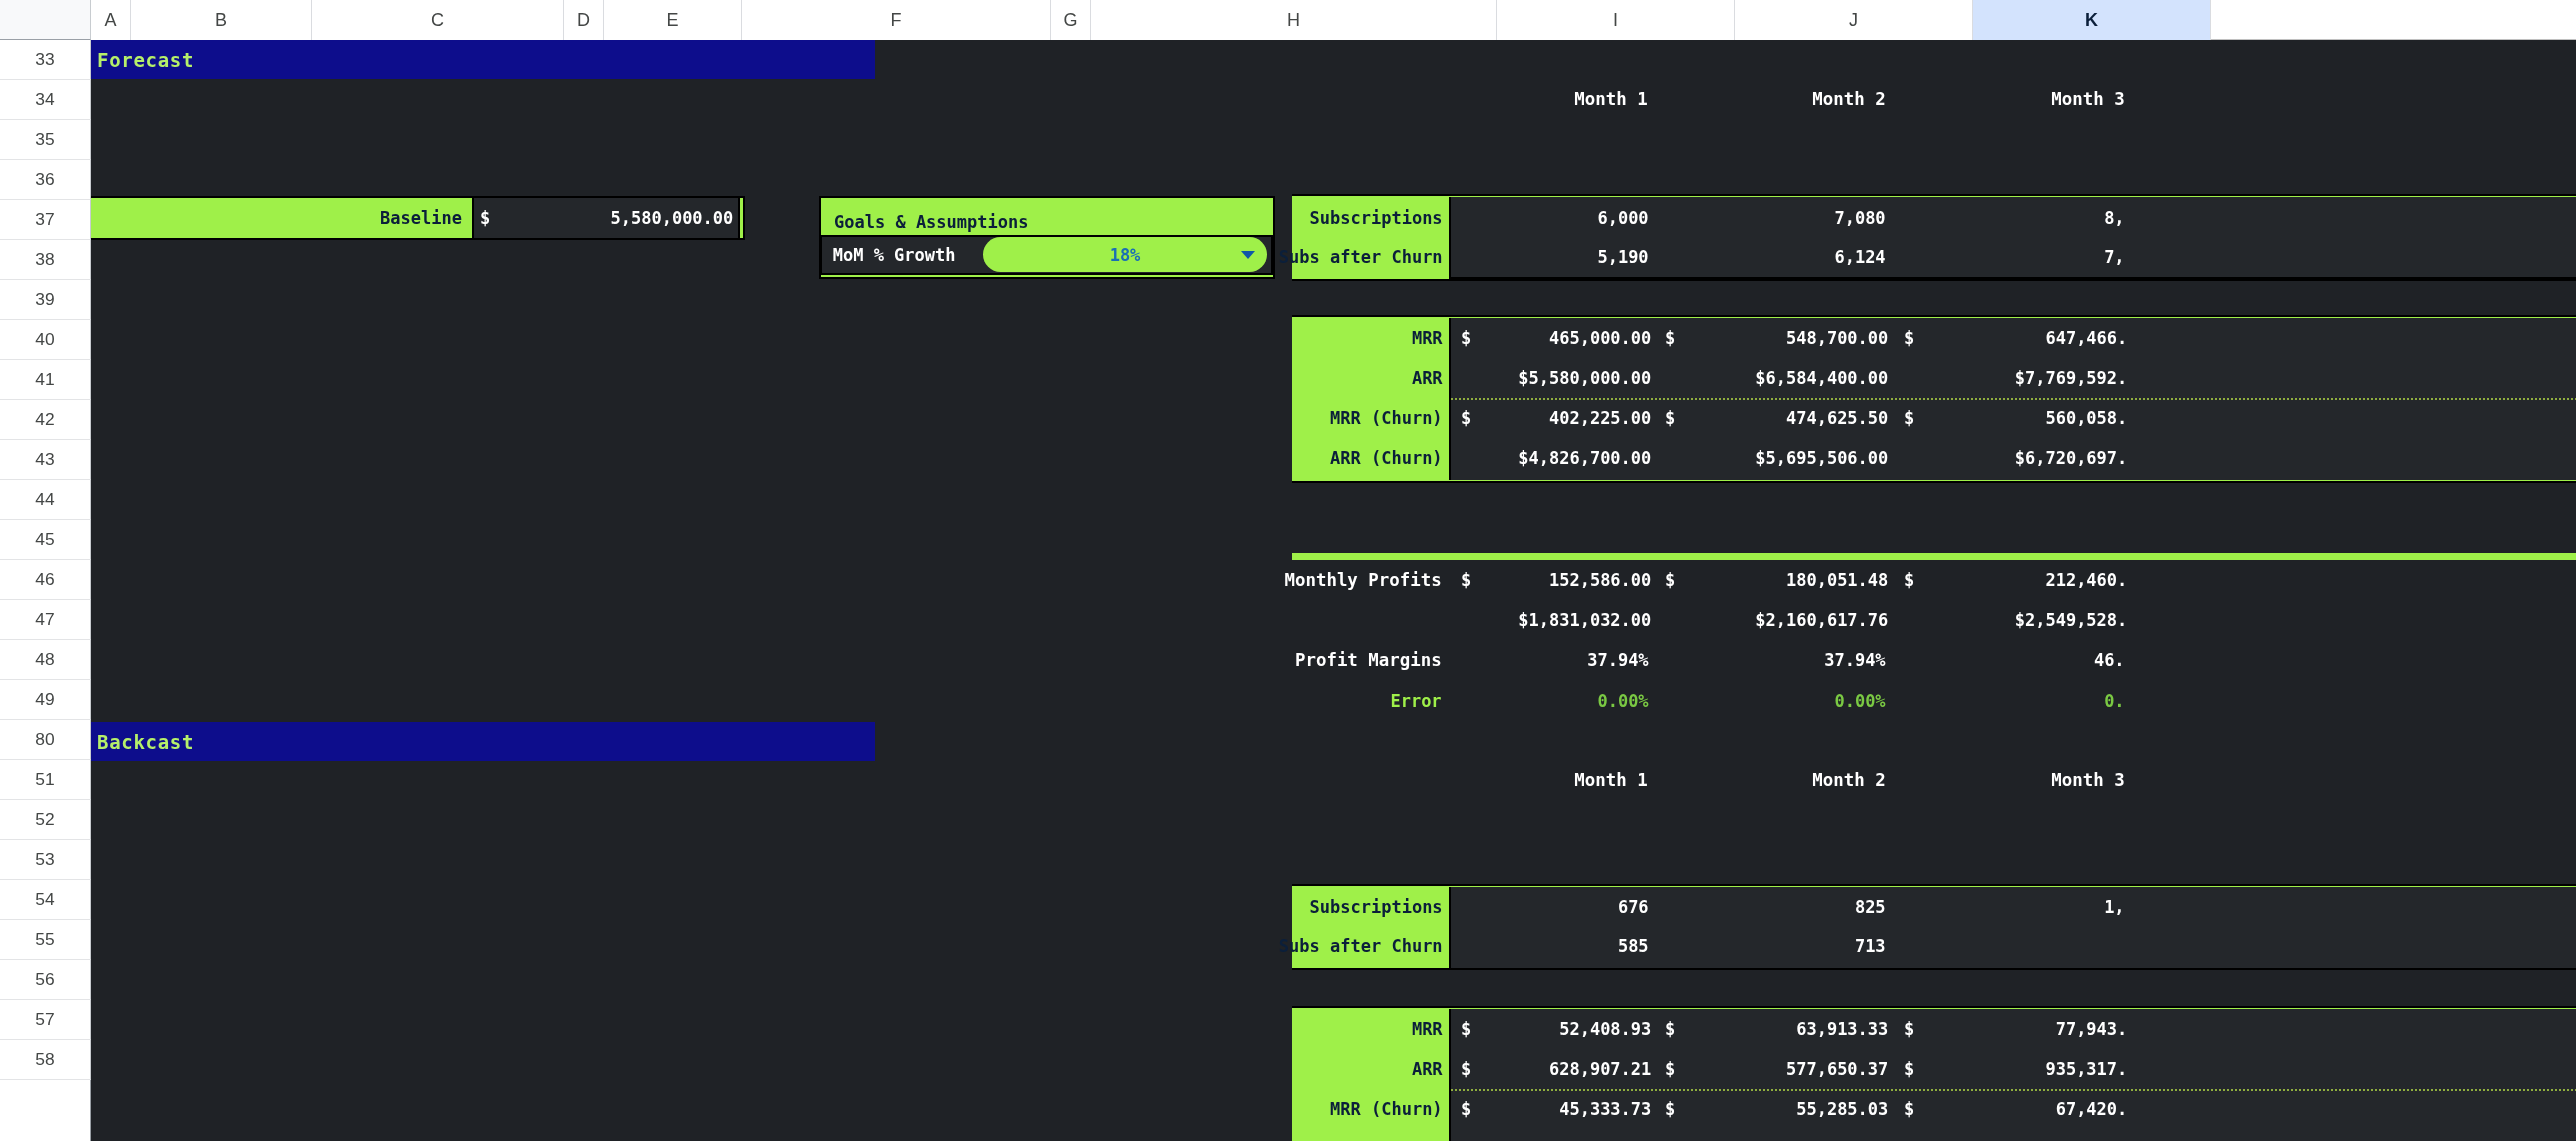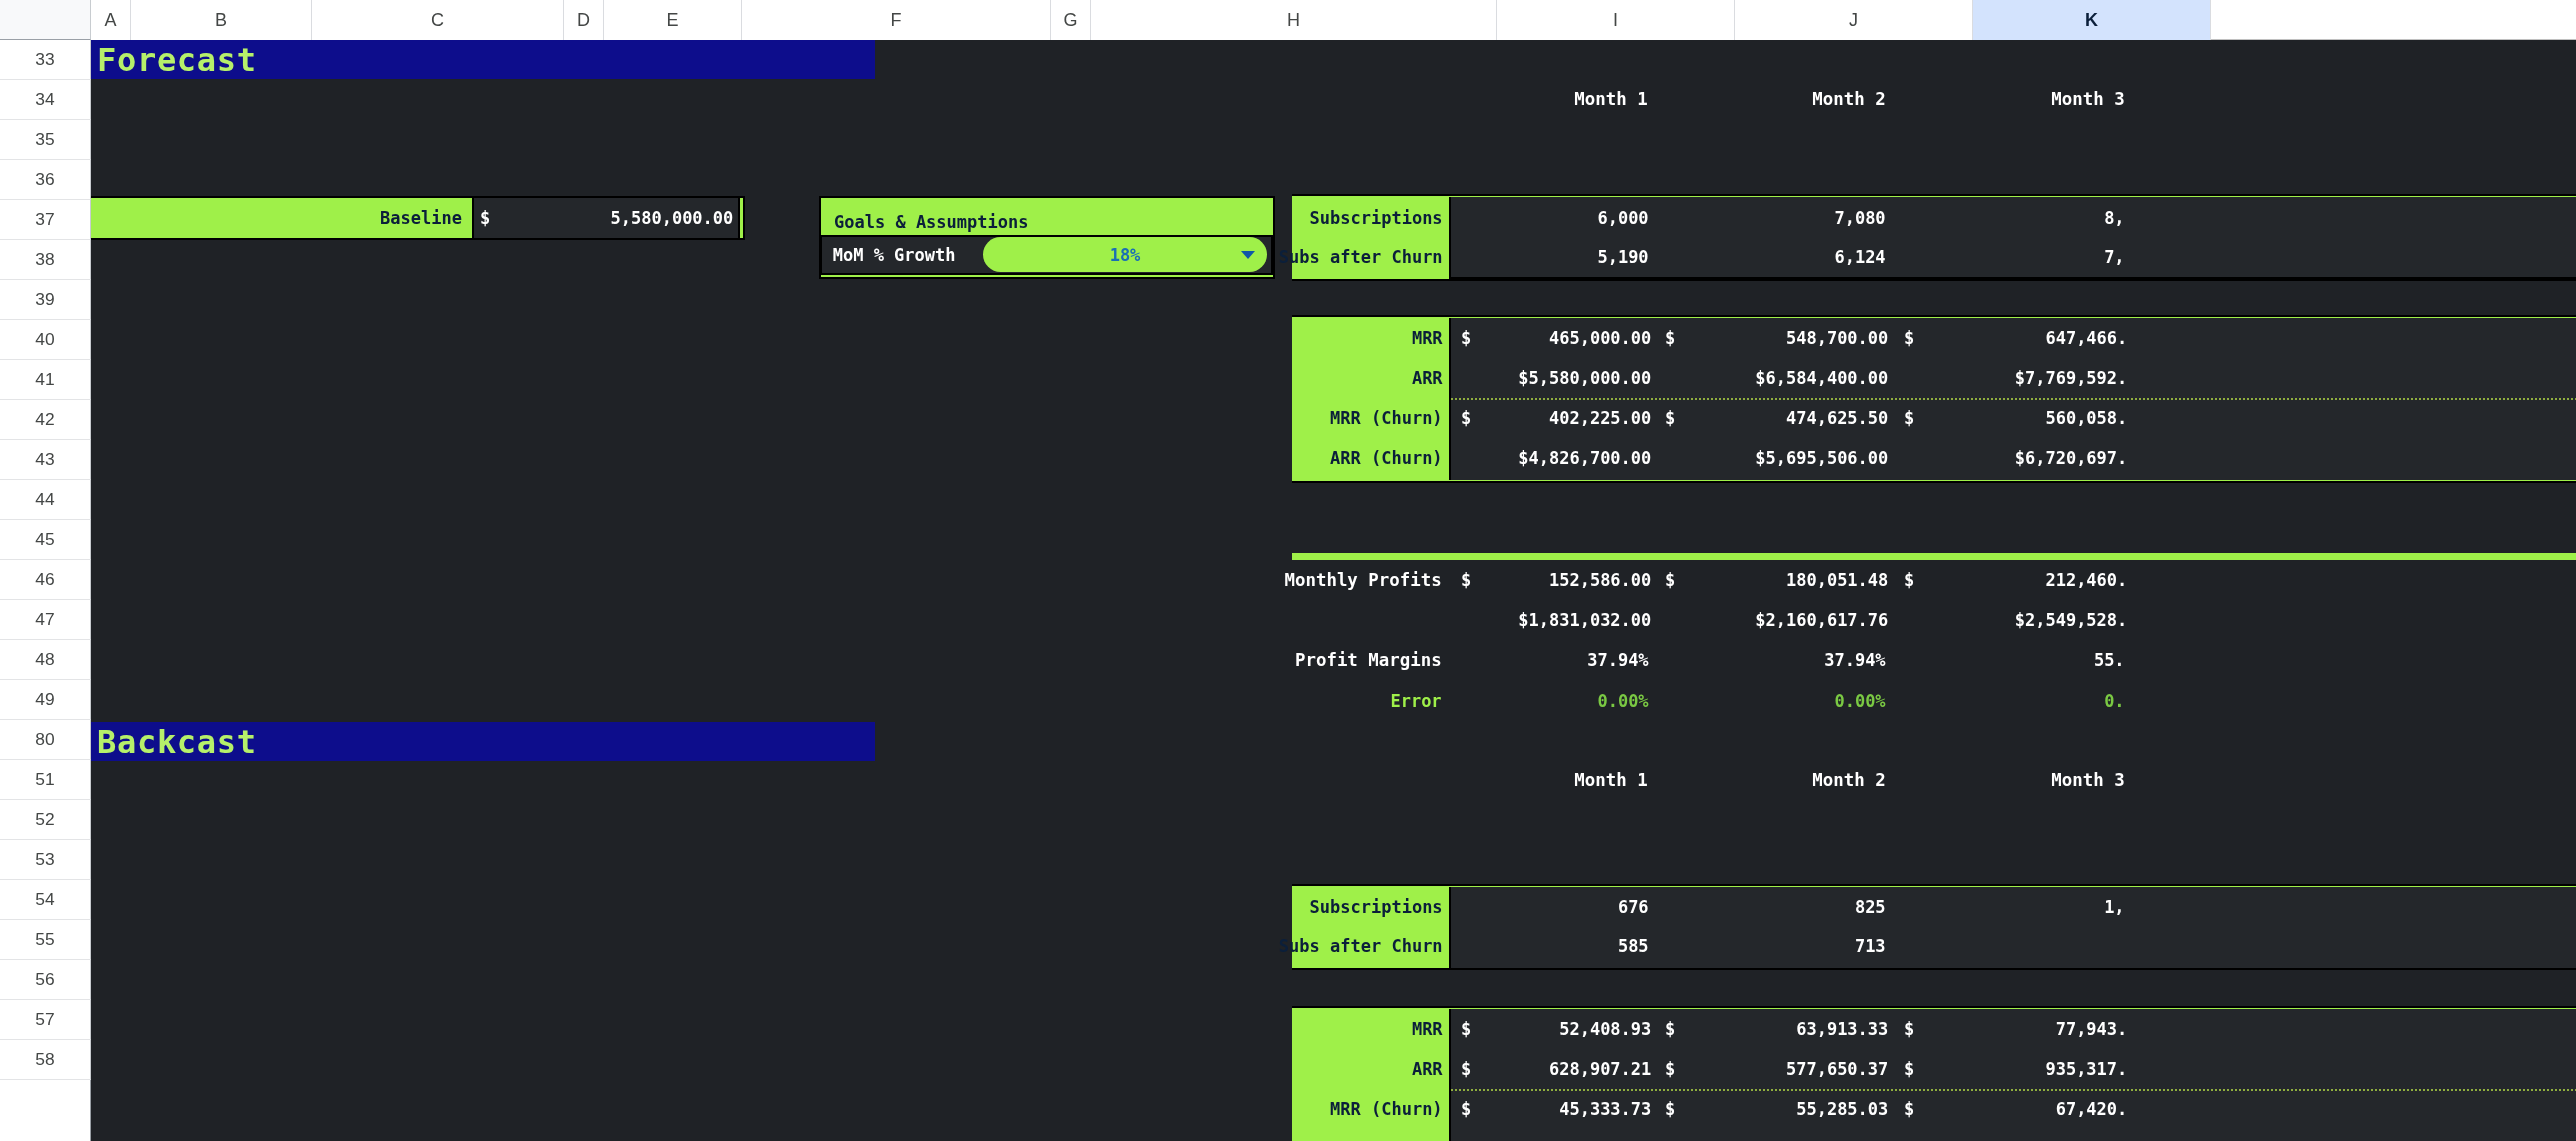--- a/index.html
+++ b/index.html
@@ -86,21 +86,21 @@
   .l { justify-content: flex-start; }
 
   .banner {
     position: absolute;
     background: #0d0d8c;
     display: flex; align-items: center;
   }
   .banner span {
     font-family: "DejaVu Sans Mono", monospace;
     font-weight: bold;
-    font-size: 32px;
+    font-size: 19px;
     color: #b6f06a;
     padding-left: 9.4px;
     letter-spacing: 0.7px;
   }
 
   .greenblock {
     position: absolute;
     background: #9ff049;
   }
 
@@ -337,21 +337,21 @@
       <span class="num">212,460.</span>
     </div>
 
     <div class="cell r val-white" style="left:1362px;top:560px;width:205px;height:40px;padding-right:6.7px;">$1,831,032.00</div>
     <div class="cell r val-white" style="left:1566px;top:560px;width:238px;height:40px;padding-right:6.7px;">$2,160,617.76</div>
     <div class="cell r val-white" style="left:1805px;top:560px;width:238px;height:40px;padding-right:6.7px;">$2,549,528.</div>
 
     <div class="cell r hdr-white" style="left:1073px;top:600px;width:283px;height:40px;padding-right:5.4px;">Profit Margins</div>
     <div class="cell r val-white" style="left:1362px;top:600px;width:205px;height:40px;padding-right:9.4px;">37.94%</div>
     <div class="cell r val-white" style="left:1566px;top:600px;width:238px;height:40px;padding-right:9.4px;">37.94%</div>
-    <div class="cell r val-white" style="left:1805px;top:600px;width:238px;height:40px;padding-right:9.4px;">55.</div>
+    <div class="cell r val-white" style="left:1805px;top:600px;width:238px;height:40px;padding-right:9.4px;">46.</div>
 
     <div class="cell r lbl-green" style="left:1073px;top:641px;width:283px;height:40px;padding-right:5.4px;">Error</div>
     <div class="cell r val-green" style="left:1362px;top:641px;width:205px;height:40px;padding-right:9.4px;">0.00%</div>
     <div class="cell r val-green" style="left:1566px;top:641px;width:238px;height:40px;padding-right:9.4px;">0.00%</div>
     <div class="cell r val-green" style="left:1805px;top:641px;width:238px;height:40px;padding-right:9.4px;">0.</div>
 
     <div class="banner" style="left:-34px;top:682px;width:818px;height:39px;">
       <span style="padding-left:40px;">Backcast</span>
     </div>
 

